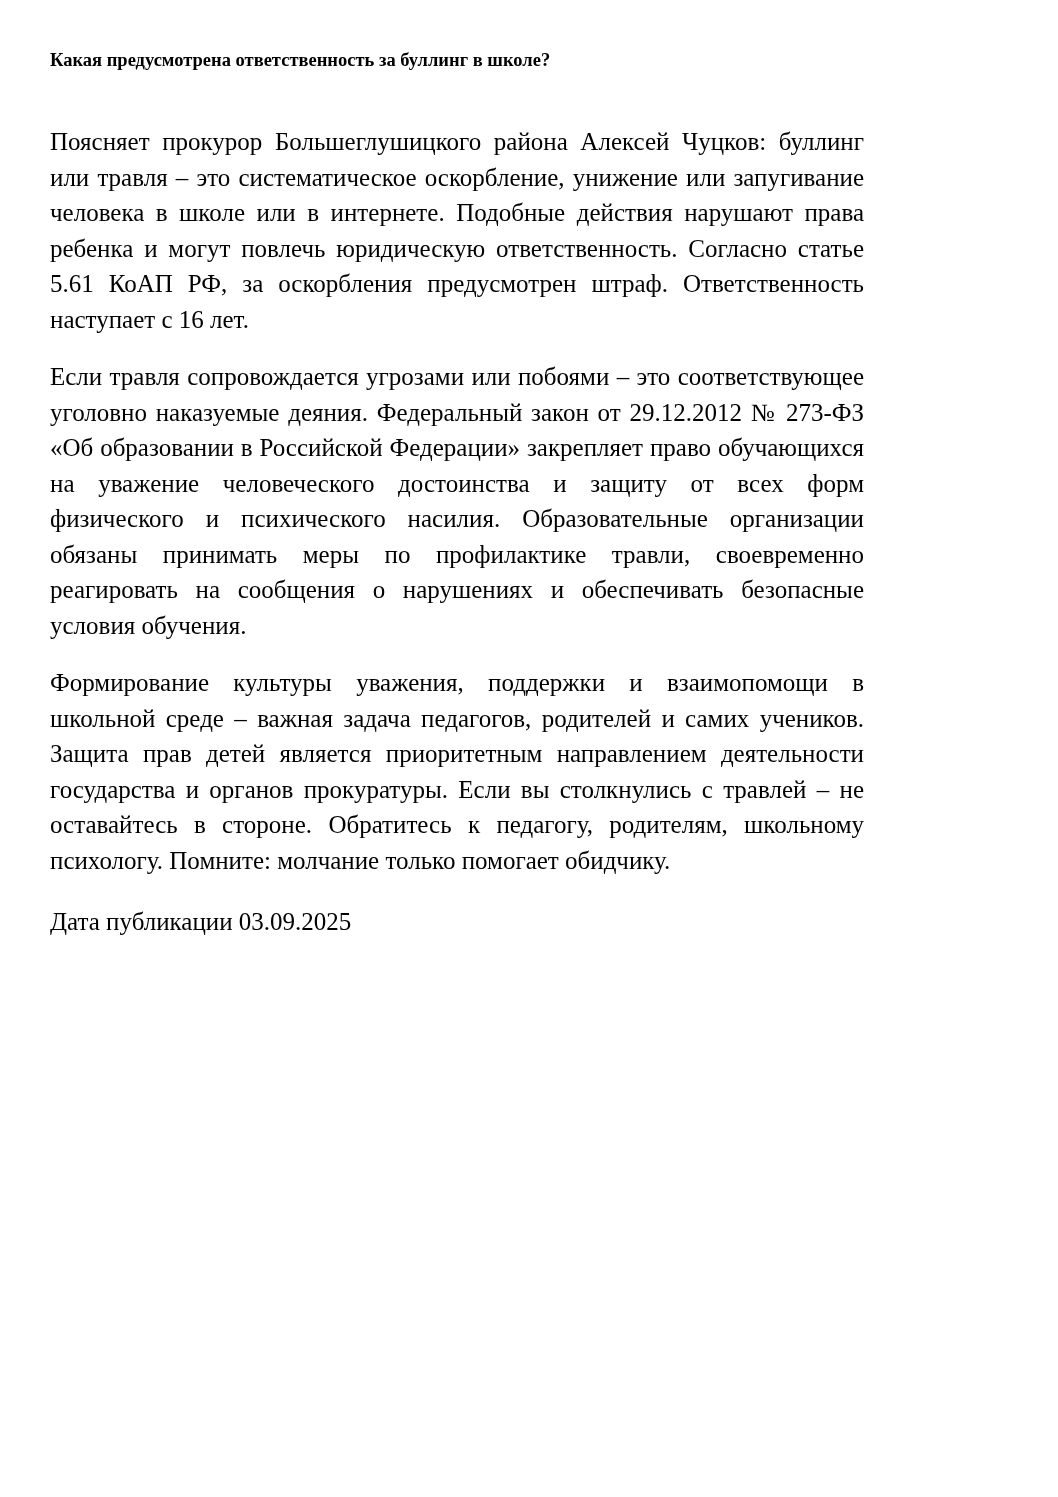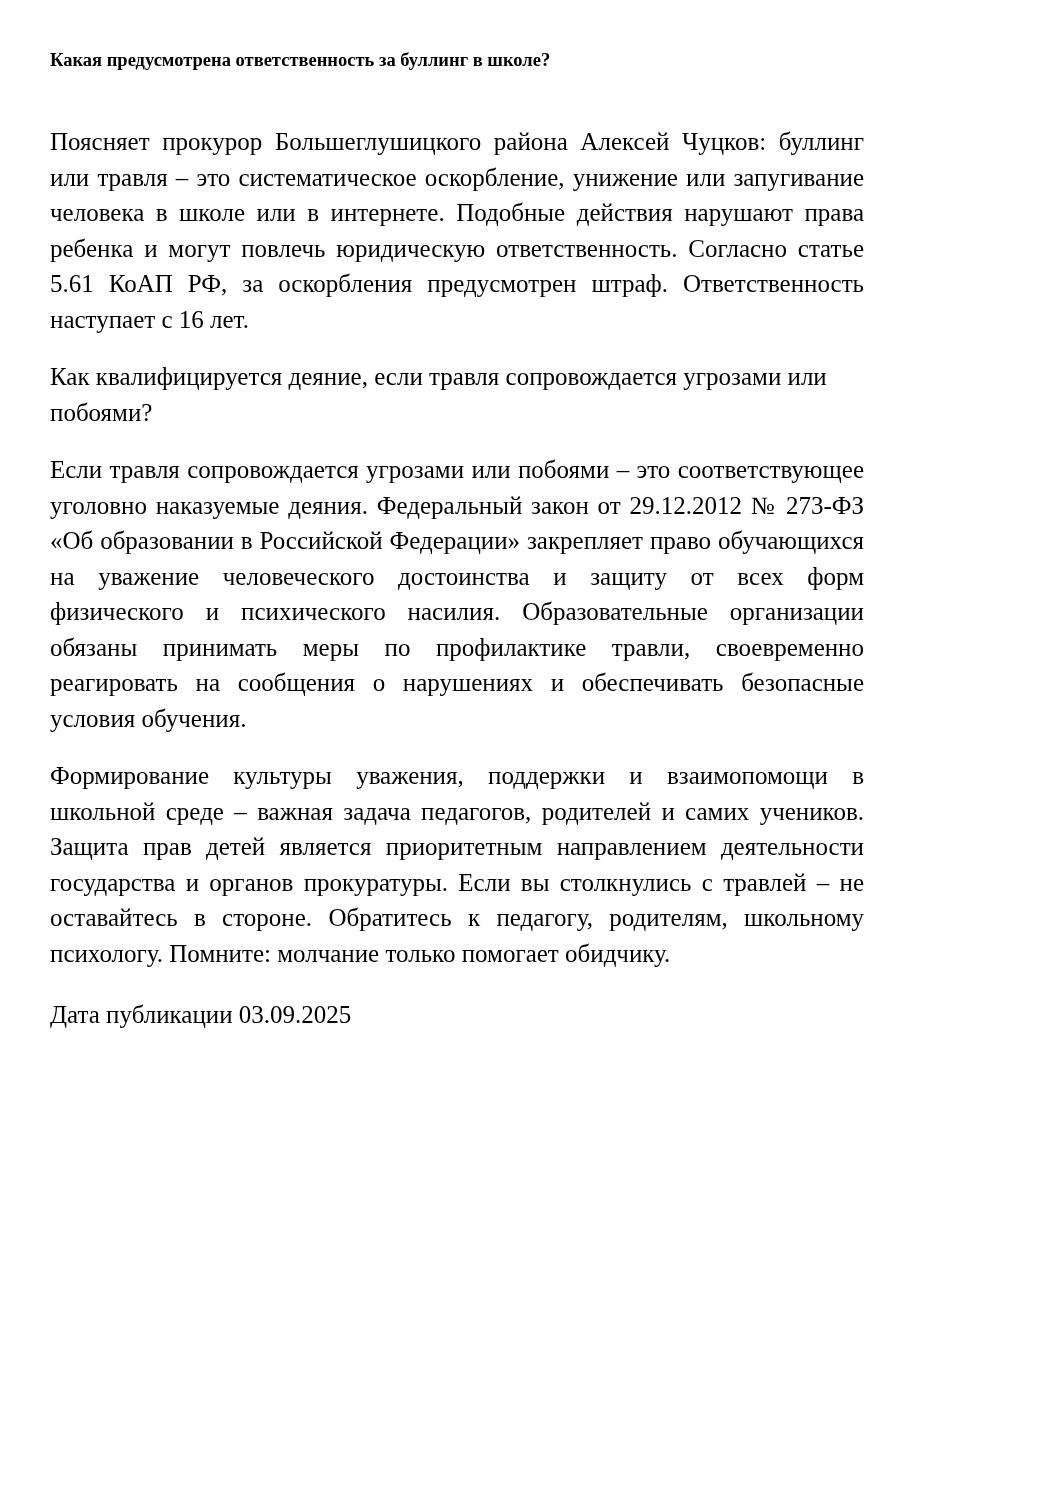--- a/index.html
+++ b/index.html
@@ -49,21 +49,20 @@
 </style>
 </head>
 <body>
 
 <div class="page">
 
   <h1 class="doc-title">Какая предусмотрена ответственность за буллинг в школе?</h1>
 
   <p class="para">Поясняет прокурор Большеглушицкого района Алексей Чуцков: буллинг или травля – это систематическое оскорбление, унижение или запугивание человека в школе или в интернете. Подобные действия нарушают права ребенка и могут повлечь юридическую ответственность. Согласно статье 5.61 КоАП РФ, за оскорбления предусмотрен штраф. Ответственность наступает с 16 лет.</p>
 
-  <p class="para para-question">Как квалифицируется деяние, если травля сопровождается угрозами или побоями?</p>
 
   <p class="para">Если травля сопровождается угрозами или побоями – это соответствующее уголовно наказуемые деяния. Федеральный закон от 29.12.2012 № 273-ФЗ «Об образовании в Российской Федерации» закрепляет право обучающихся на уважение человеческого достоинства и защиту от всех форм физического и психического насилия. Образовательные организации обязаны принимать меры по профилактике травли, своевременно реагировать на сообщения о нарушениях и обеспечивать безопасные условия обучения.</p>
 
   <p class="para">Формирование культуры уважения, поддержки и взаимопомощи в школьной среде – важная задача педагогов, родителей и самих учеников. Защита прав детей является приоритетным направлением деятельности государства и органов прокуратуры. Если вы столкнулись с травлей – не оставайтесь в стороне. Обратитесь к педагогу, родителям, школьному психологу. Помните: молчание только помогает обидчику.</p>
 
   <p class="para para-date">Дата публикации 03.09.2025</p>
 
 </div>
 
 </body></html>

